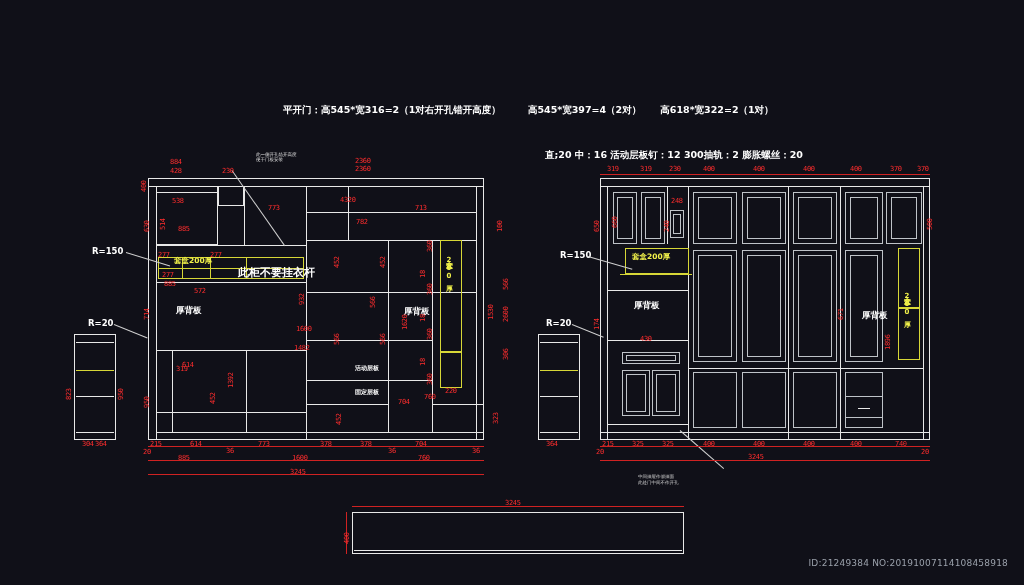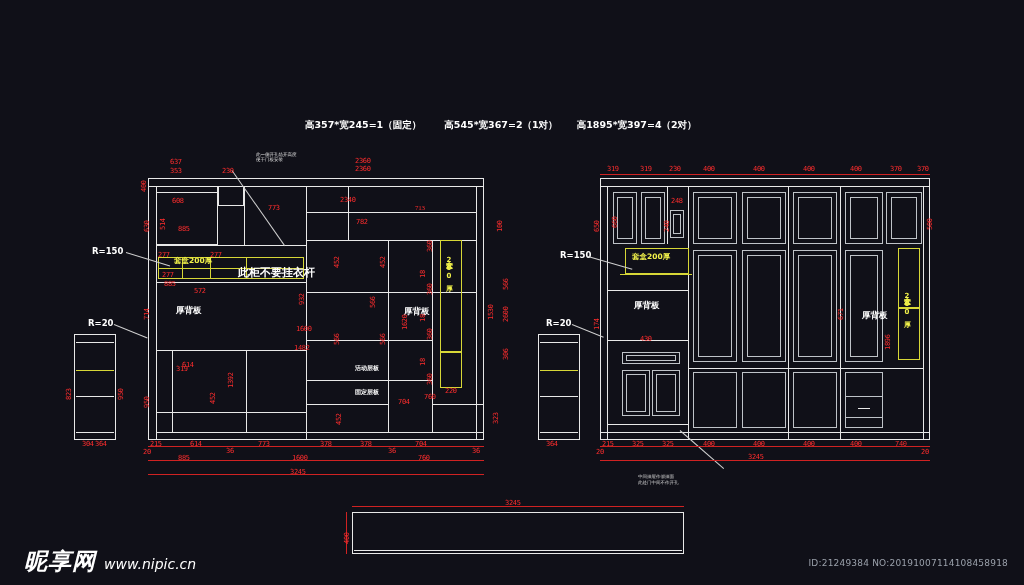--- a/index.html
+++ b/index.html
@@ -27,25 +27,26 @@
   .vlr{position:absolute;width:1px;background:#d02222;}
   .hly{position:absolute;height:1px;background:#d7d737;}
   .vly{position:absolute;width:1px;background:#d7d737;}
   .lead{position:absolute;height:1px;background:#cfcfcf;transform-origin:left center;}
 </style>
 </head>
 <body>
 
 <div id="stage">
 
-  <div class="abs" style="left:305px;top:113px;">
-    <span class="hdr">高357*宽245=1（固定）</span>
-    <span class="hdr" style="margin-left:18px;">高545*宽367=2（1对）</span>
-    <span class="hdr" style="margin-left:14px;">高1895*宽397=4（2对）</span>
+  <div class="abs" style="left:283px;top:98px;">
+    <span class="hdr">平开门：高545*宽316=2（1对右开孔错开高度）</span>
+    <span class="hdr" style="margin-left:22px;">高545*宽397=4（2对）</span>
+    <span class="hdr" style="margin-left:14px;">高618*宽322=2（1对）</span>
   </div>
+  <div class="abs hdr" style="left:545px;top:147px;">直;20 中：16   活动层板钉：12   300抽轨：2 膨胀螺丝：20</div>
 
   <div>
 
     <div class="rect-w" style="left:148px;top:178px;width:336px;height:262px;"></div>
 
     <div class="hl" style="left:148px;top:186px;width:336px;"></div>
     <div class="vl" style="left:156px;top:186px;height:254px;"></div>
     <div class="vl" style="left:476px;top:186px;height:254px;"></div>
 
     <div class="rect-w" style="left:156px;top:186px;width:62px;height:59px;"></div>
@@ -102,30 +103,30 @@
         <div>便于门板安装</div>
     </div>
     <div class="lead" style="left:232px;top:170px;width:92px;transform:rotate(55deg);"></div>
 
     <div class="rect-w" style="left:74px;top:334px;width:42px;height:106px;"></div>
     <div class="hl" style="left:76px;top:342px;width:38px;"></div>
     <div class="hly" style="left:76px;top:370px;width:38px;"></div>
     <div class="hl" style="left:76px;top:396px;width:38px;"></div>
     <div class="hl" style="left:76px;top:432px;width:38px;"></div>
 
-    <div class="abs dim" style="left:170px;top:159px;">637</div>
-    <div class="abs dim" style="left:170px;top:168px;">353</div>
+    <div class="abs dim" style="left:170px;top:159px;">884</div>
+    <div class="abs dim" style="left:170px;top:168px;">428</div>
     <div class="abs dim" style="left:222px;top:168px;">230</div>
     <div class="abs dim" style="left:355px;top:158px;">2360</div>
     <div class="abs dim" style="left:355px;top:166px;">2360</div>
-    <div class="abs dim" style="left:340px;top:197px;">2340</div>
+    <div class="abs dim" style="left:340px;top:197px;">4320</div>
     <div class="abs dim" style="left:356px;top:219px;">782</div>
-    <div class="abs dim" style="left:415px;top:205px;font-family:Liberation Serif, serif;">713</div>
-
-    <div class="abs dim" style="left:172px;top:198px;">608</div>
+    <div class="abs dim" style="left:415px;top:205px;">713</div>
+
+    <div class="abs dim" style="left:172px;top:198px;">538</div>
     <div class="abs dimv" style="left:160px;top:230px;">514</div>
     <div class="abs dim" style="left:178px;top:226px;">885</div>
     <div class="abs dim" style="left:268px;top:205px;">773</div>
     <div class="abs dim" style="left:158px;top:252px;">277</div>
     <div class="abs dim" style="left:210px;top:252px;">277</div>
     <div class="abs dim" style="left:162px;top:272px;">277</div>
     <div class="abs dim" style="left:194px;top:288px;">572</div>
     <div class="abs dim" style="left:164px;top:281px;">885</div>
     <div class="abs dim" style="left:182px;top:362px;">614</div>
     <div class="abs dimv" style="left:228px;top:388px;">1392</div>
@@ -311,19 +312,15 @@
 
   <div>
     <div class="rect-w" style="left:352px;top:512px;width:332px;height:42px;"></div>
     <div class="hl" style="left:354px;top:550px;width:328px;"></div>
     <div class="hlr" style="left:352px;top:506px;width:332px;"></div>
     <div class="abs dim" style="left:505px;top:500px;">3245</div>
     <div class="vlr" style="left:346px;top:512px;height:42px;"></div>
     <div class="abs dimv" style="left:344px;top:544px;">400</div>
   </div>
 
-  <div class="abs" style="left:24px;top:546px;display:flex;align-items:baseline;gap:8px;">
-    <span class="wm-logo">昵享网</span>
-    <span class="wm-url">www.nipic.cn</span>
-  </div>
   <div class="abs wm-id" style="right:16px;top:558px;">ID:21249384 NO:20191007114108458918</div>
 
 </div>
 
 </body></html>

